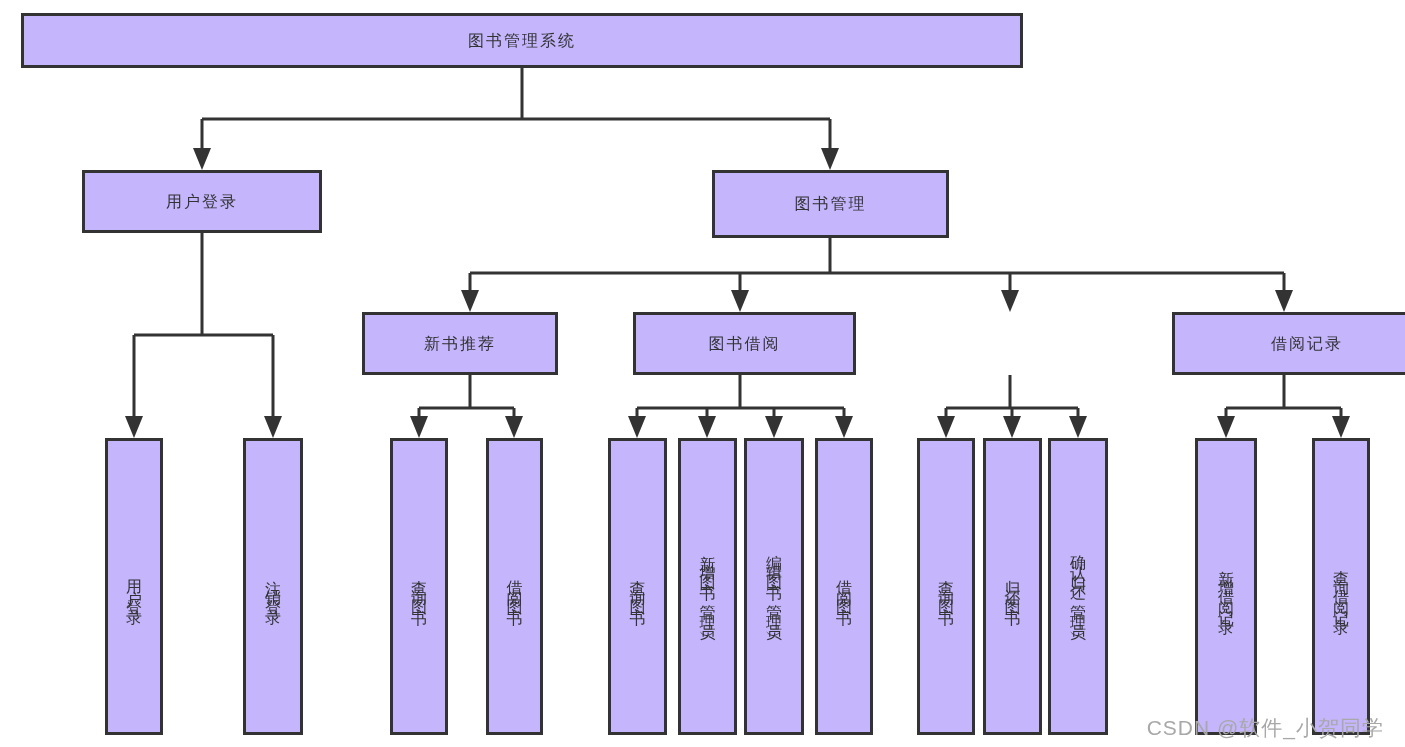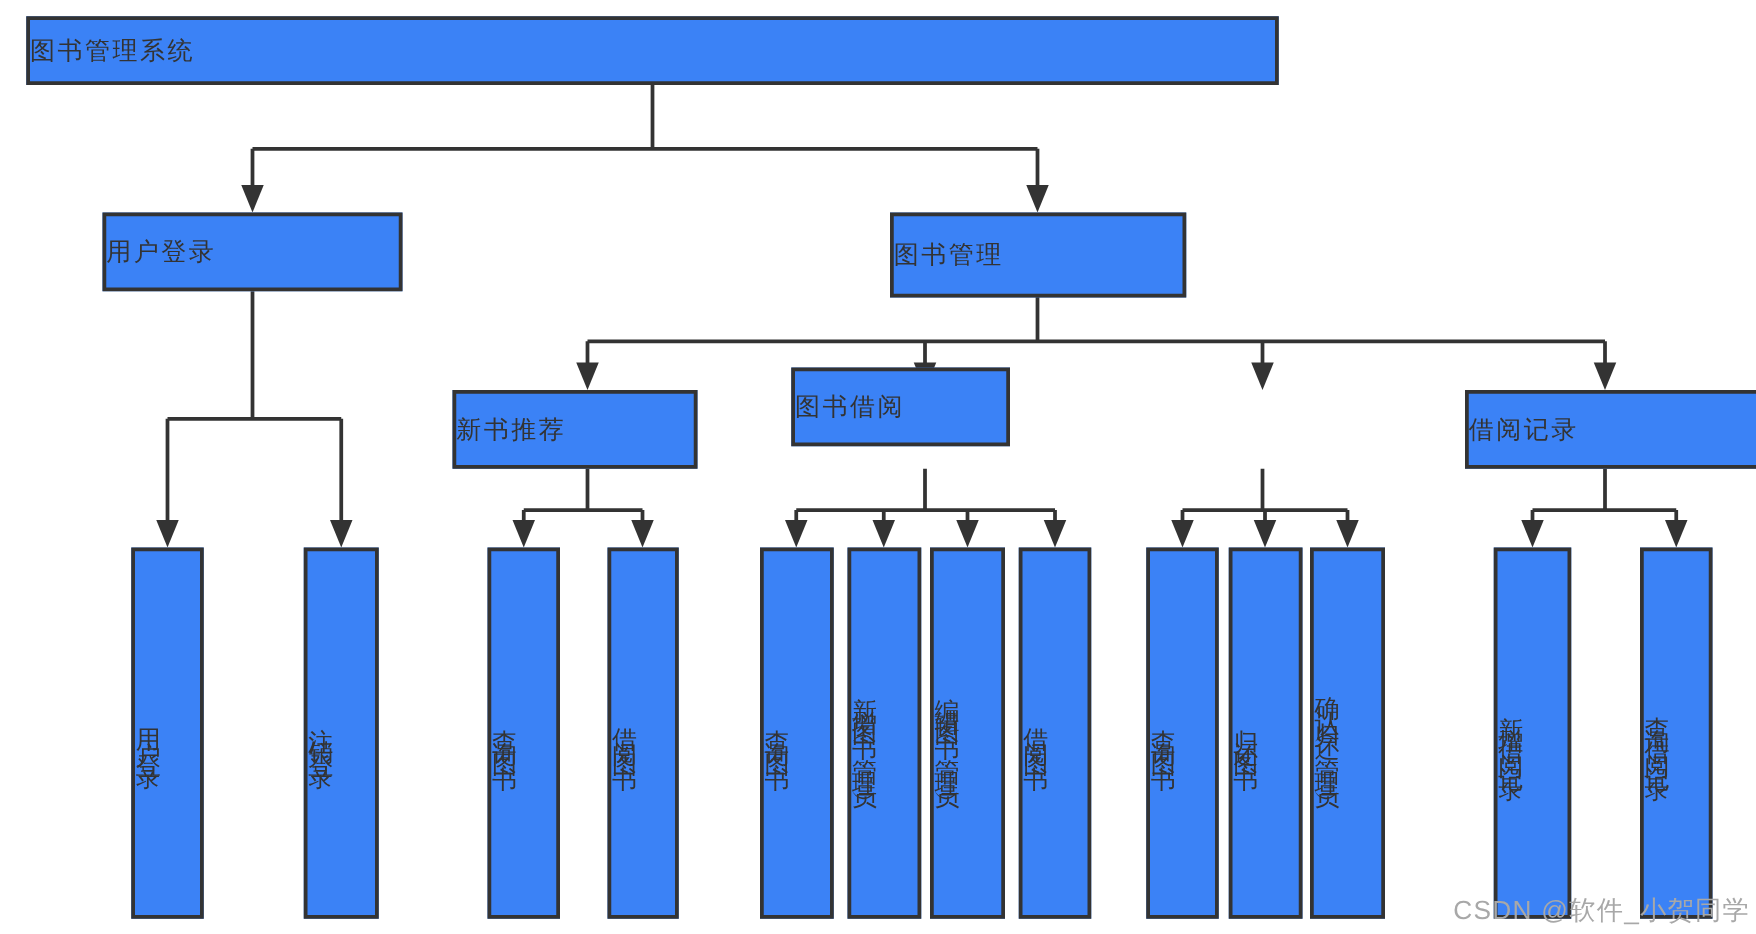--- a/index.html
+++ b/index.html
@@ -14,24 +14,25 @@
     width:1405px;height:747px;
     background:var(--bg);
     font-family:"Liberation Sans",sans-serif;
     color:var(--text-color);
     overflow:hidden;
   }
   .box{
     position:absolute;
     box-sizing:border-box;
     border:3px solid var(--line-color);
-    background:#3b82f6;
+    background:#c4b5fd;
     display:flex;
     align-items:center;
-    font-size:20px;
+    justify-content:center;
+    font-size:16px;
     letter-spacing:2px;
     line-height:1;
     white-space:nowrap;
   }
   .vbox span{
     writing-mode:vertical-rl;
     text-orientation:mixed;
     letter-spacing:10px;
     line-height:1;
     white-space:nowrap;
@@ -46,21 +47,21 @@
     stroke:var(--line-color);
     stroke-width:3;
     fill:none;
   }
   svg.connectors polygon{
     fill:var(--line-color);
     stroke:none;
   }
   .watermark{
     position:absolute;
-    right:5px;
+    right:21px;
     bottom:5px;
     font-size:21px;
     color:var(--wm-color);
     letter-spacing:1px;
     z-index:10;
     white-space:nowrap;
   }
 </style>
 </head>
 <body>
@@ -124,21 +125,21 @@
   <div class="box" style="left:82px;top:170px;width:240px;height:63px">
     <span>用户登录</span>
   </div>
   <div class="box" style="left:712px;top:170px;width:237px;height:68px">
     <span>图书管理</span>
   </div>
 
   <div class="box" style="left:362px;top:312px;width:196px;height:63px">
     <span>新书推荐</span>
   </div>
-  <div class="box" style="left:633px;top:294px;width:175px;height:63px">
+  <div class="box" style="left:633px;top:312px;width:223px;height:63px">
     <span>图书借阅</span>
   </div>
   <div class="box" style="left:1172px;top:312px;width:270px;height:63px">
     <span>借阅记录</span>
   </div>
 
   <div class="box vbox" style="left:105px;top:438px;width:58px;height:297px">
     <span>用户登录</span>
   </div>
   <div class="box vbox" style="left:243px;top:438px;width:60px;height:297px">

